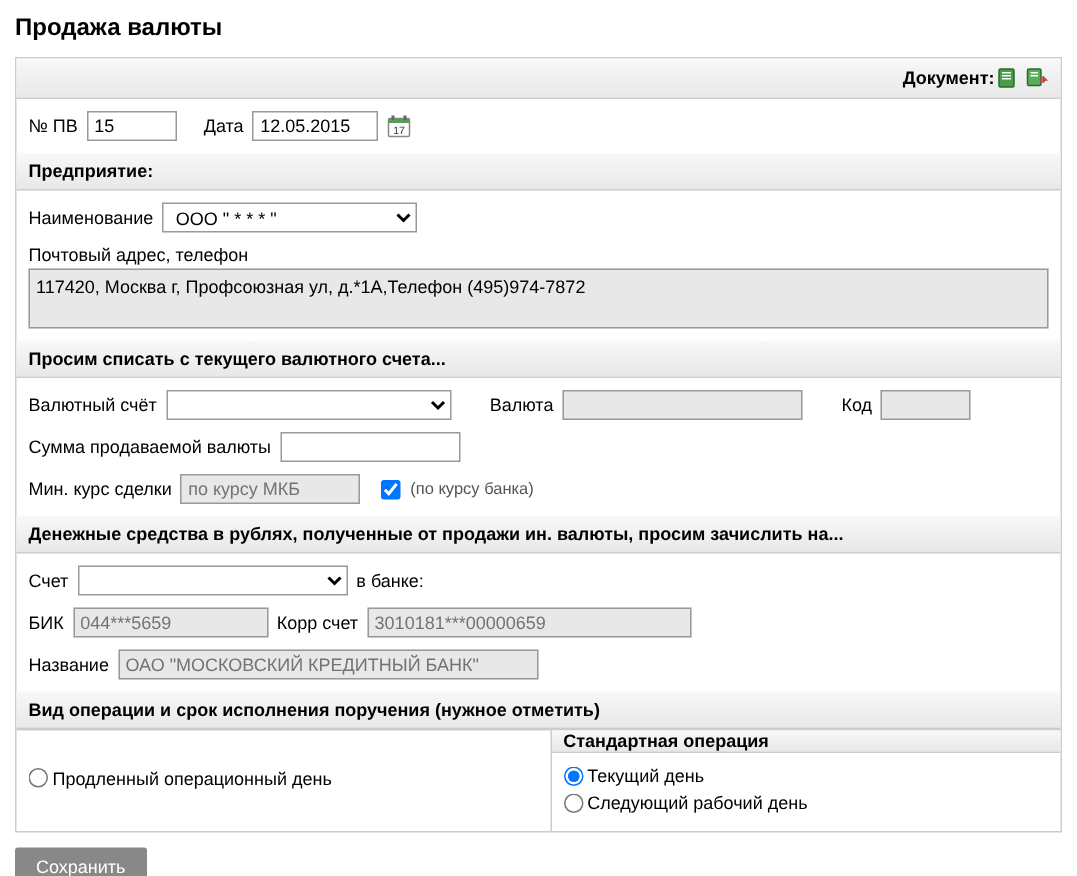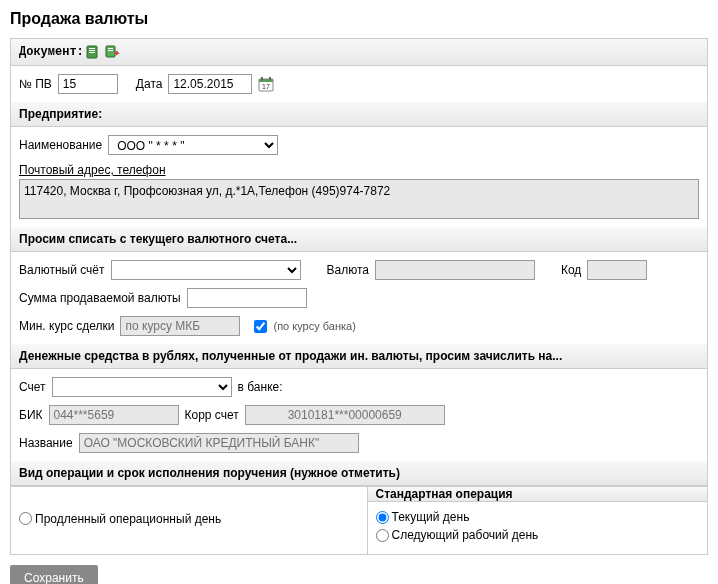--- a/index.html
+++ b/index.html
@@ -23,23 +23,22 @@
     .section-header {
       background: linear-gradient(to bottom, #f8f8f8, #e8e8e8);
       padding: 5px 8px;
       font-weight: bold;
       font-size: 12px;
       border-bottom: 1px solid #ccc;
       position: relative;
     }
     .section-header.with-icons {
       display: flex;
-      justify-content: flex-start;
-      align-items: center;
-      font-family: Liberation Mono, monospace;
+      justify-content: flex-end;
+      align-items: center;
     }
     .header-icons {
       display: flex;
       gap: 4px;
     }
     .icon-btn {
       width: 16px;
       height: 16px;
       cursor: pointer;
       display: inline-flex;
@@ -87,21 +86,20 @@
       padding: 4px;
       font-size: 12px;
       font-family: Arial, sans-serif;
       min-height: 40px;
       resize: none;
     }
     .address-label {
       font-size: 12px;
       margin-bottom: 2px;
       display: block;
-      text-decoration: underline;
     }
     .cal-icon {
       width: 16px;
       height: 16px;
       cursor: pointer;
       display: inline-flex;
     }
     .two-col {
       display: flex;
       border-top: 1px solid #ccc;
@@ -145,21 +143,21 @@
     }
     .hint {
       font-size: 11px;
       color: #555;
     }
     .input-currency { width: 160px; }
     .input-code { width: 60px; }
     .input-amount { width: 120px; }
     .input-rate { width: 120px; }
     .input-bik { width: 130px; }
-    .input-corr { width: 200px; text-align: center; }
+    .input-corr { width: 216px; }
     .input-bank { width: 280px; }
   </style>
 </head>
 <body>
 
 
 
 <h1>Продажа валюты</h1>
 
 <div class="form-container">

